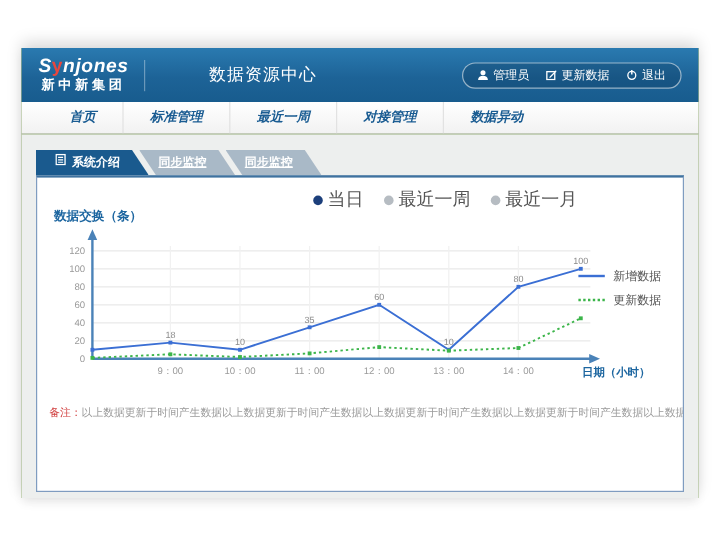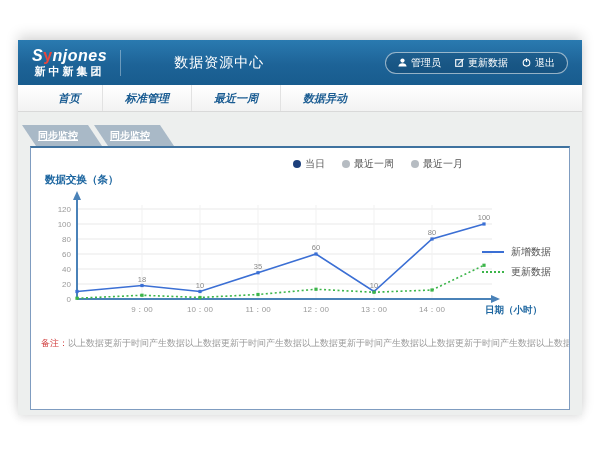--- a/index.html
+++ b/index.html
@@ -32,29 +32,29 @@
   .tab{position:relative;color:#fff;font-size:10px;font-weight:bold;line-height:21px;
     padding:0 24px 0 16px;cursor:pointer;white-space:nowrap;}
   .tab.active{background:#1a5a8e;clip-path:polygon(0 0,calc(100% - 14px) 0,100% 100%,0 100%);
     display:flex;align-items:center;gap:5px;z-index:3;}
   .tab.idle{background:#a9b9c7;clip-path:polygon(0 0,calc(100% - 14px) 0,100% 100%,14px 100%);
     margin-left:-8px;z-index:1;text-decoration:underline;}
   .tab.idle + .tab.idle{z-index:0;}
   .panel{position:relative;background:#fff;border:1px solid #7f9cc0;border-top:2px solid #3f729f;
     height:264px;margin-top:0;}
   
-  .radio-row{position:absolute;top:9px;right:106px;display:flex;gap:17px;align-items:center;
-    font-size:10px;color:#555;padding-left:48px;}
+  .radio-row{position:absolute;top:9px;right:88px;display:flex;gap:17px;align-items:center;
+    font-size:15px;color:#555;padding-left:48px;}
   .radio{display:flex;align-items:center;gap:4px;cursor:pointer;}
   .dot{width:8px;height:8px;border-radius:50%;background:#b6bcc2;}
   .radio.sel .dot{background:#1c3f7b;}
   
   .ylabel{color:#1d66a0;font-weight:bold;font-size:10.5px;margin:25px 0 0 14px;}
   #chart-wrap{margin:2px 0 0 6px;}
-  .legend{position:absolute;right:18px;top:94px;font-size:10px;color:#555;}
+  .legend{position:absolute;right:18px;top:72px;font-size:10px;color:#555;}
   .lg-row{display:flex;align-items:center;gap:7px;height:20px;}
   .sw{display:inline-block;width:22px;}
   .sw.solid{height:0;border-top:2px solid #3b6fd4;}
   .sw.dotted{height:0;border-top:2px dotted #3cb54a;}
   .footnote{text-align:center;font-size:9px;color:#9a9a9a;margin-top:14px;padding:0 10px;
     white-space:nowrap;overflow:hidden;}
   .footnote .red{color:#d03c3c;margin-top:43px;}
 </style>
 </head>
 <body>
@@ -96,25 +96,35 @@
           </span>
         <span>退出</span>
       </span>
     </div>
   </div>
 
   <div class="nav">
     <div class="nav-item">首页</div>
     <div class="nav-item">标准管理</div>
     <div class="nav-item">最近一周</div>
+    <div class="nav-item">对接管理</div>
     <div class="nav-item">数据异动</div>
   </div>
 
   <div class="content">
     <div class="tabs">
+      <div class="tab active">
+        <span><svg width="9" height="10" viewBox="0 0 9 10">
+              <rect x="0.8" y="0.8" width="7.4" height="8.4" fill="none" stroke="#fff" stroke-width="1.1"></rect>
+              <line x1="2.4" y1="3.2" x2="6.6" y2="3.2" stroke="#fff"></line>
+              <line x1="2.4" y1="5.2" x2="6.6" y2="5.2" stroke="#fff"></line>
+              <line x1="2.4" y1="7.2" x2="6.6" y2="7.2" stroke="#fff"></line>
+            </svg></span>
+        <span>系统介绍</span>
+      </div>
       <div class="tab idle">同步监控</div>
       <div class="tab idle">同步监控</div>
     </div>
 
     <div class="panel">
       <div class="radio-row">
         <span class="radio sel">
           <span class="dot"></span>
           <span>当日</span>
         </span>

